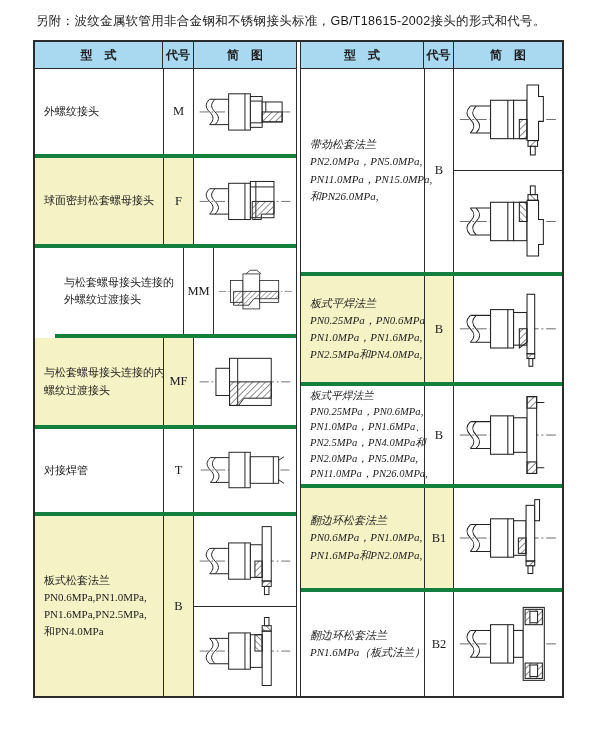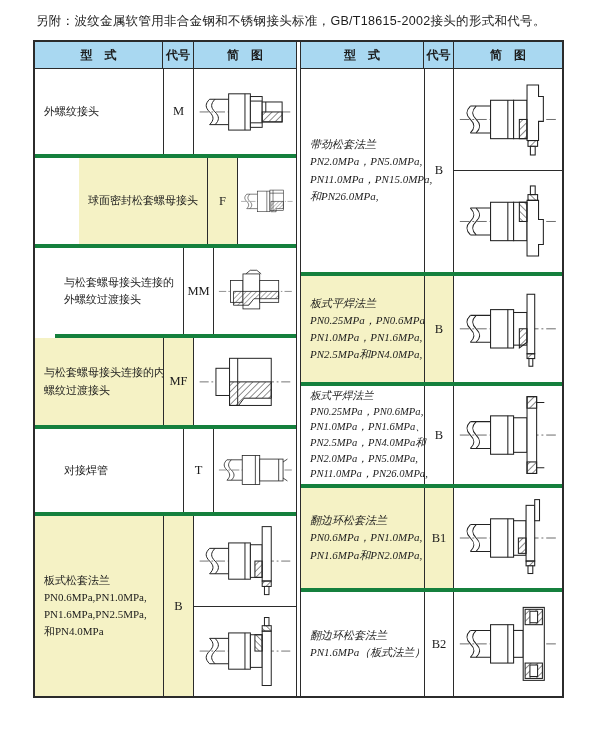--- a/index.html
+++ b/index.html
@@ -206,21 +206,21 @@
         <div class="c-code">M</div>
         <div class="c-diag">
           <div class="dhalf">
               <svg class="dg" viewBox="0 0 108 88">
                 <use href="#s-male"></use>
               </svg>
             </div>
         </div>
       </div>
 
-      <div class="row" style="height:90px;padding-left:44px;">
+      <div class="row" style="height:90px;">
         <div class="c-type yellow">
           <div class="line">球面密封松套螺母接头</div>
         </div>
         <div class="c-code yellow">F</div>
         <div class="c-diag">
           <div class="dhalf">
               <svg class="dg" viewBox="0 0 108 88">
                 <use href="#s-nut"></use>
               </svg>
             </div>
@@ -250,21 +250,21 @@
         <div class="c-code yellow">MF</div>
         <div class="c-diag">
           <div class="dhalf">
               <svg class="dg" viewBox="0 0 108 88">
                 <use href="#s-female"></use>
               </svg>
             </div>
         </div>
       </div>
 
-      <div class="row" style="height:87px;padding-left:20px;">
+      <div class="row" style="height:87px;">
         <div class="c-type">
           <div class="line">对接焊管</div>
         </div>
         <div class="c-code">T</div>
         <div class="c-diag">
           <div class="dhalf">
               <svg class="dg" viewBox="0 0 108 88">
                 <use href="#s-weld"></use>
               </svg>
             </div>

